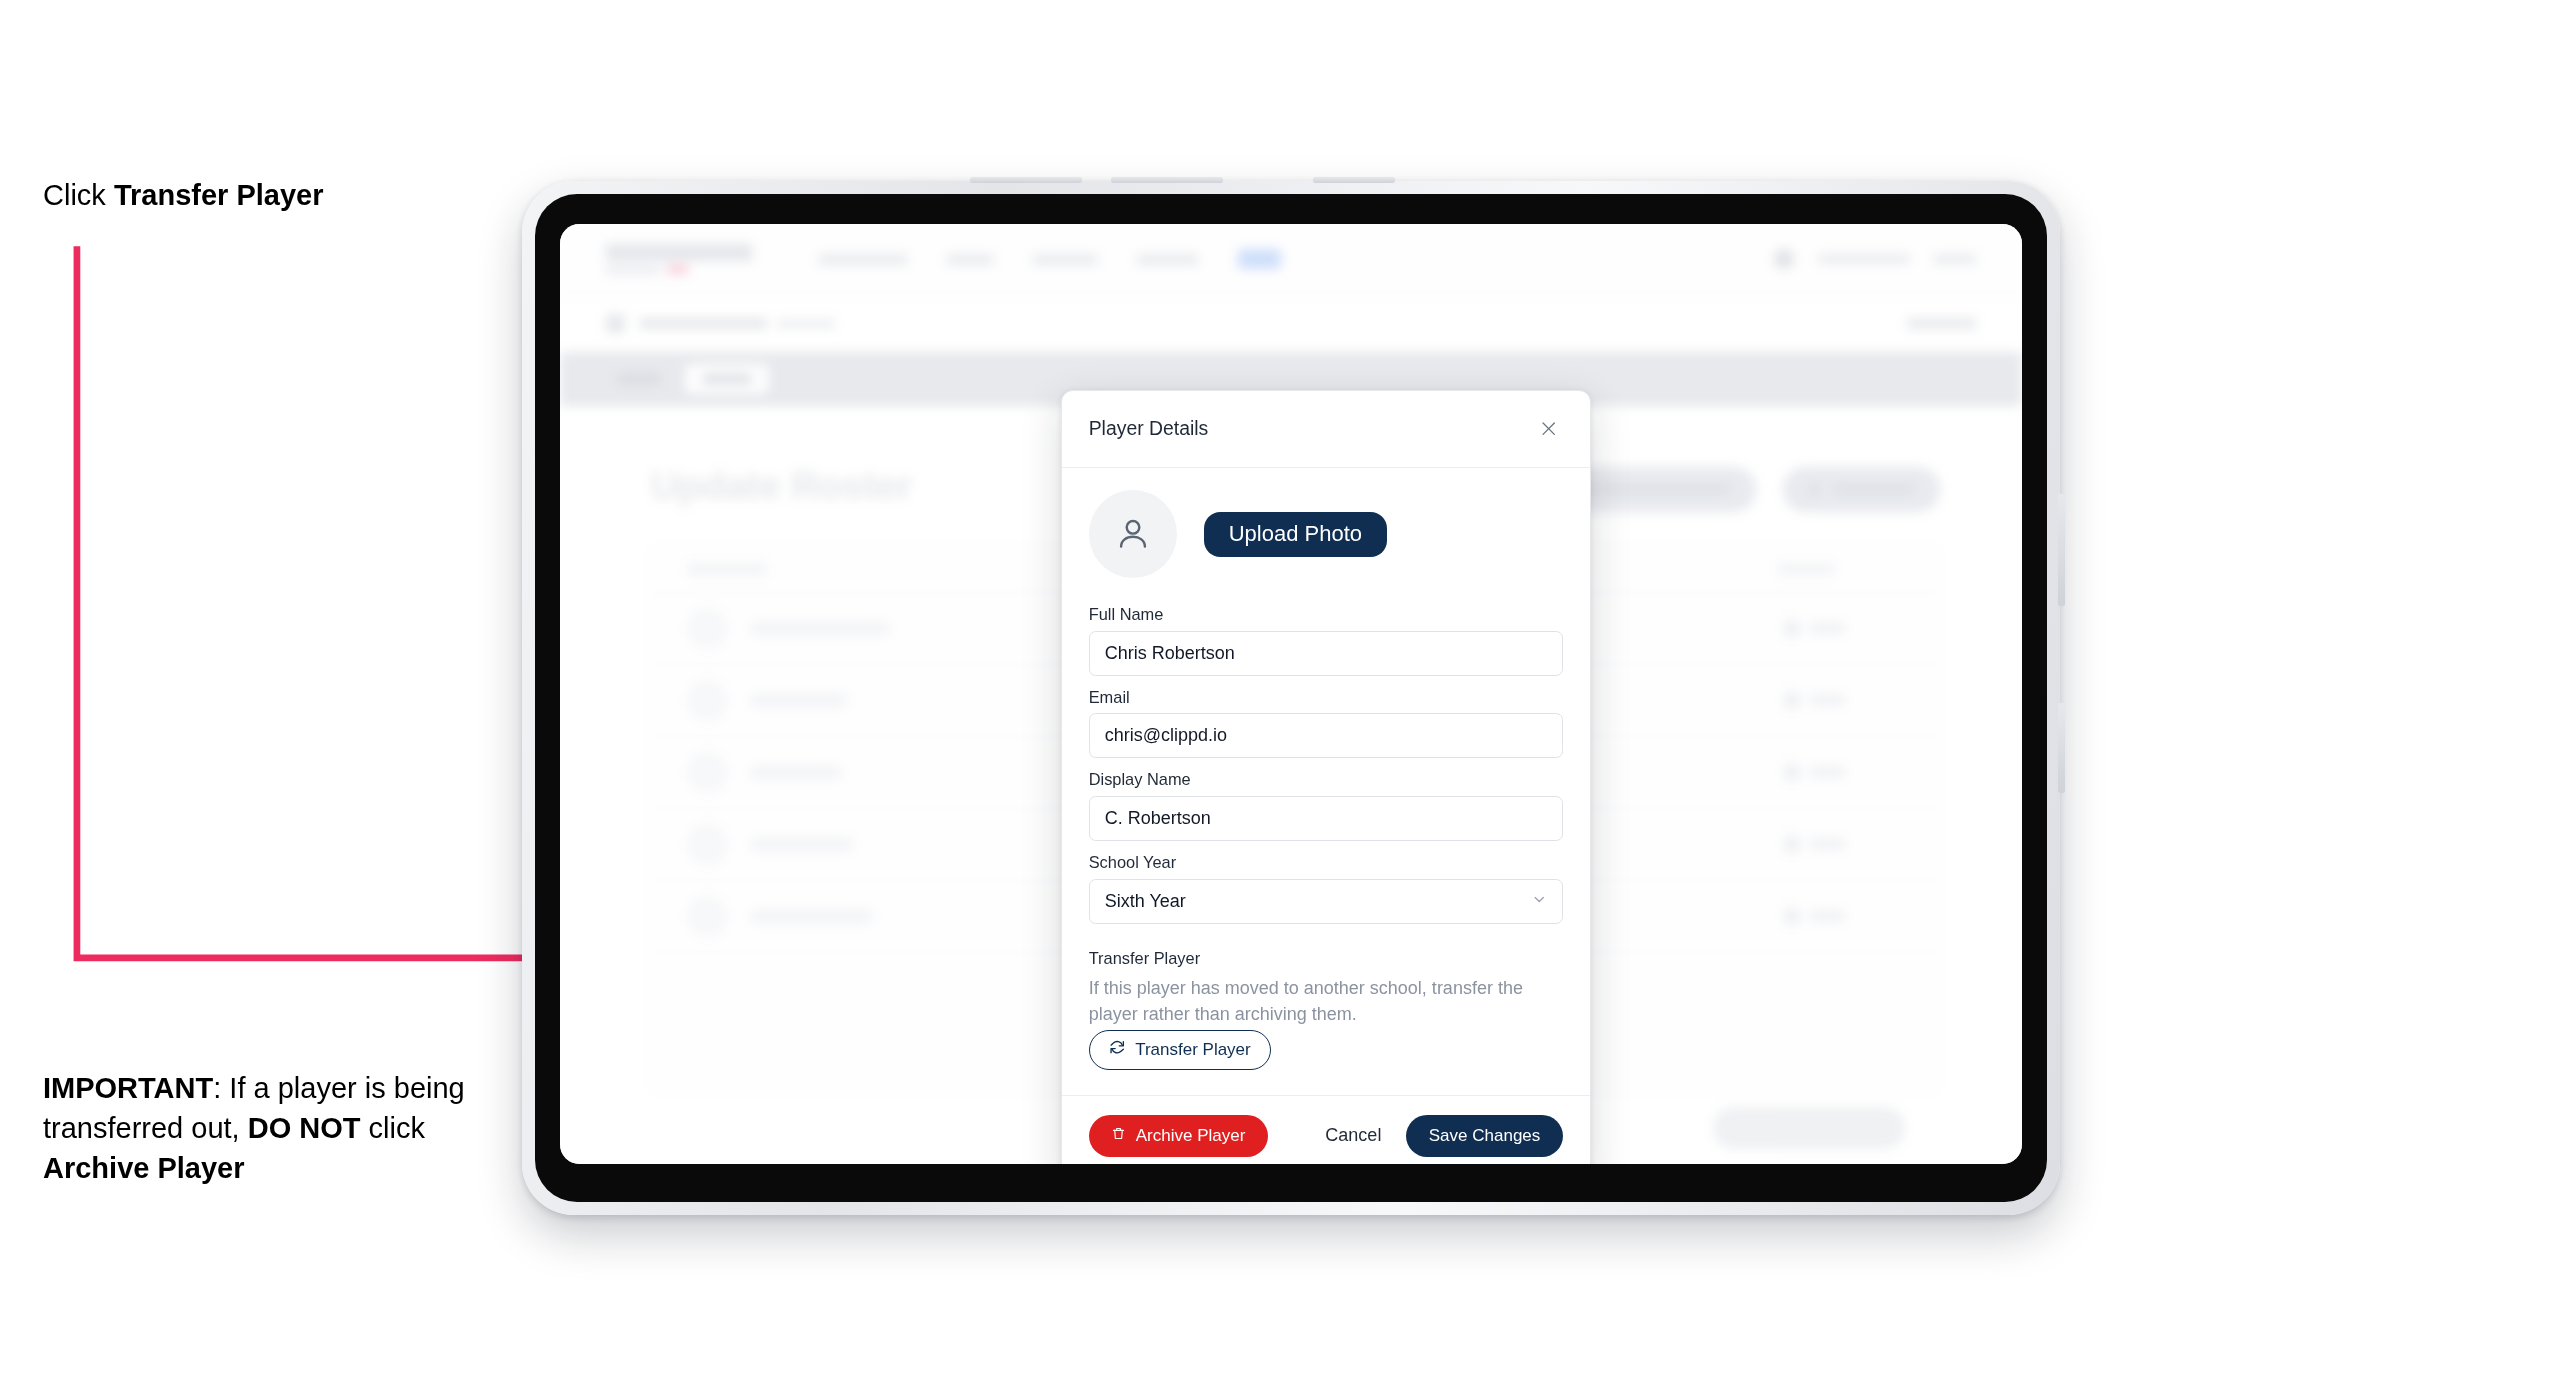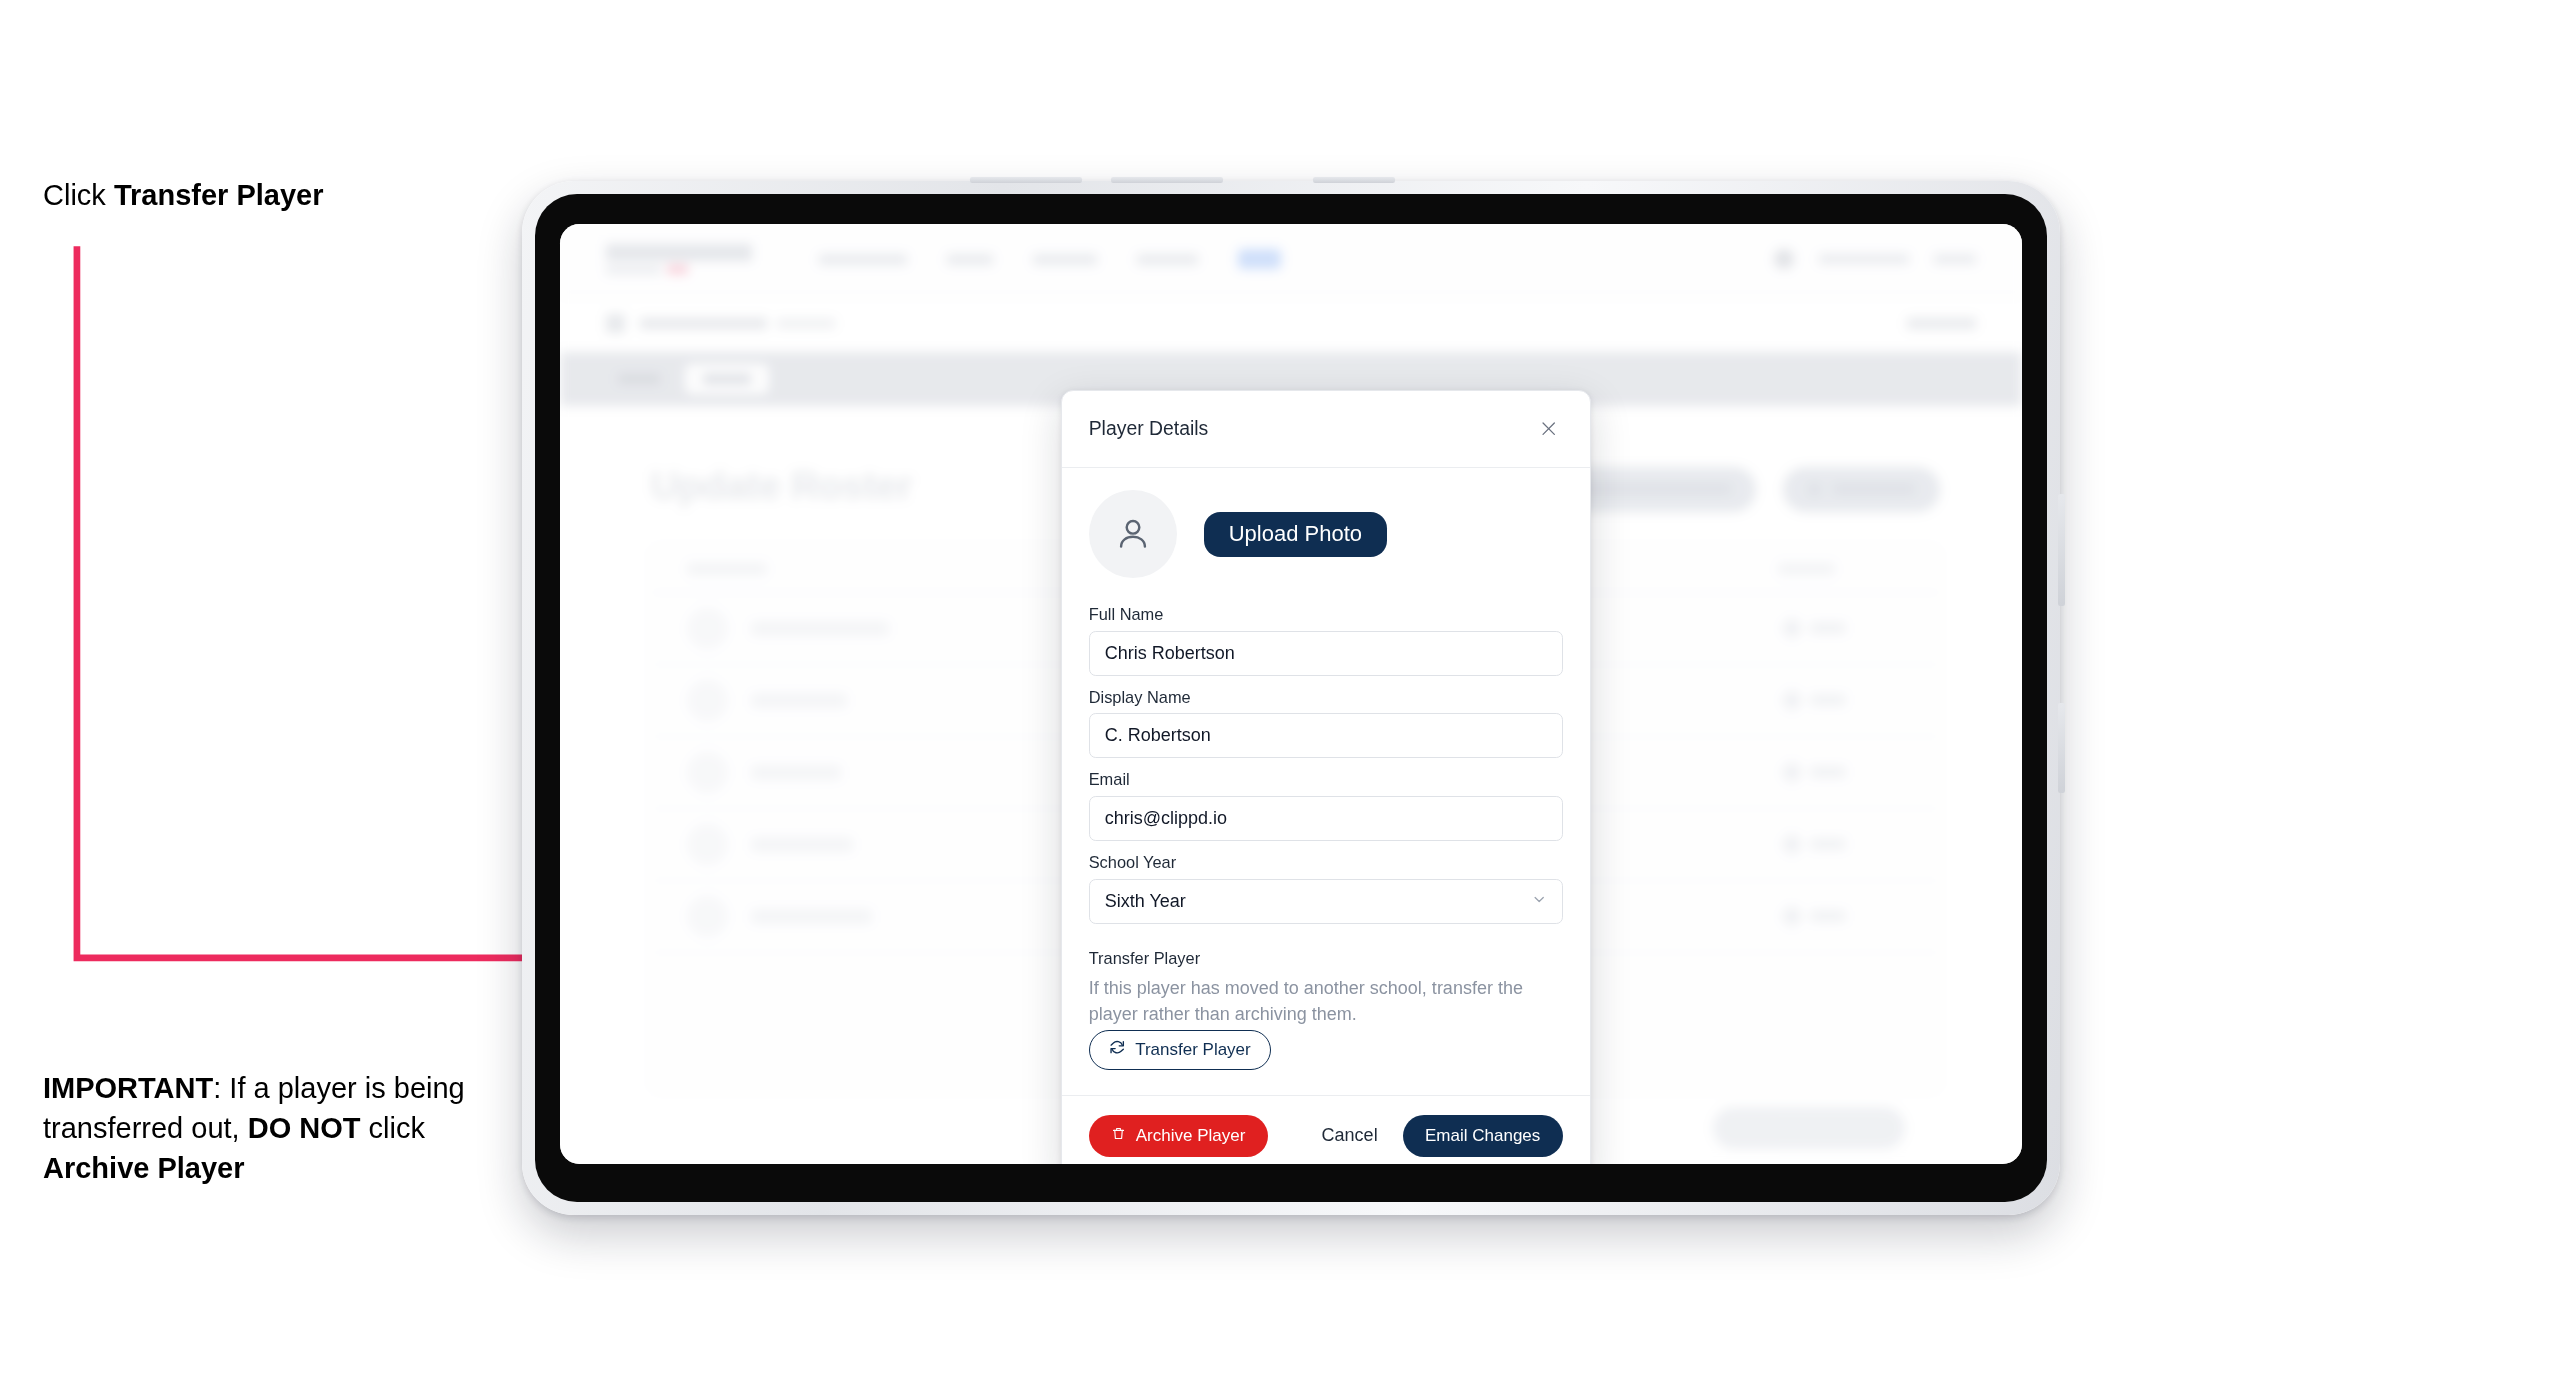--- a/index.html
+++ b/index.html
@@ -378,27 +378,27 @@
               </div>
               <button id="upload-photo">Upload Photo</button>
             </div>
 
             <div class="field">
               <label class="field-label">Full Name</label>
               <input class="field-input" type="text" value="Chris Robertson" style="">
             </div>
 
             <div class="field">
+              <label class="field-label">Email</label>
+              <input class="field-input" type="text" value="chris@clippd.io" style="">
+            </div>
+
+            <div class="field">
               <label class="field-label">Display Name</label>
               <input class="field-input" type="text" value="C. Robertson" style="">
-            </div>
-
-            <div class="field">
-              <label class="field-label">Email</label>
-              <input class="field-input" type="text" value="chris@clippd.io" style="">
             </div>
 
             <div class="field">
               <label class="field-label">School Year</label>
               <div class="select-wrap">
                 <input class="field-input" type="text" readonly="" value="Sixth Year" style="">
                 <span class="chev">
                   <svg width="16.4" height="16.4" viewBox="0 0 24 24" fill="none" stroke="currentColor" stroke-width="1.8" stroke-linecap="round" stroke-linejoin="round">
                       <polyline points="6 9 12 15 18 9"></polyline>
                     </svg>
@@ -429,21 +429,21 @@
                 <svg width="15" height="15" viewBox="0 0 24 24" fill="none" stroke="currentColor" stroke-width="1.8" stroke-linecap="round" stroke-linejoin="round">
                   <path d="M4 7h16"></path>
                     <path d="M9 7V4h6v3"></path>
                     <path d="M6 7l1 13h10l1-13"></path>
                 </svg>
               </span>
               <span>Archive Player</span>
             </button>
             <div id="footer-right">
               <button id="cancel-btn">Cancel</button>
-              <button id="save-btn">Email Changes</button>
+              <button id="save-btn">Save Changes</button>
             </div>
           </div>
 
         </div>
       </div>
     </div>
   </div>
 </div>
 
 

